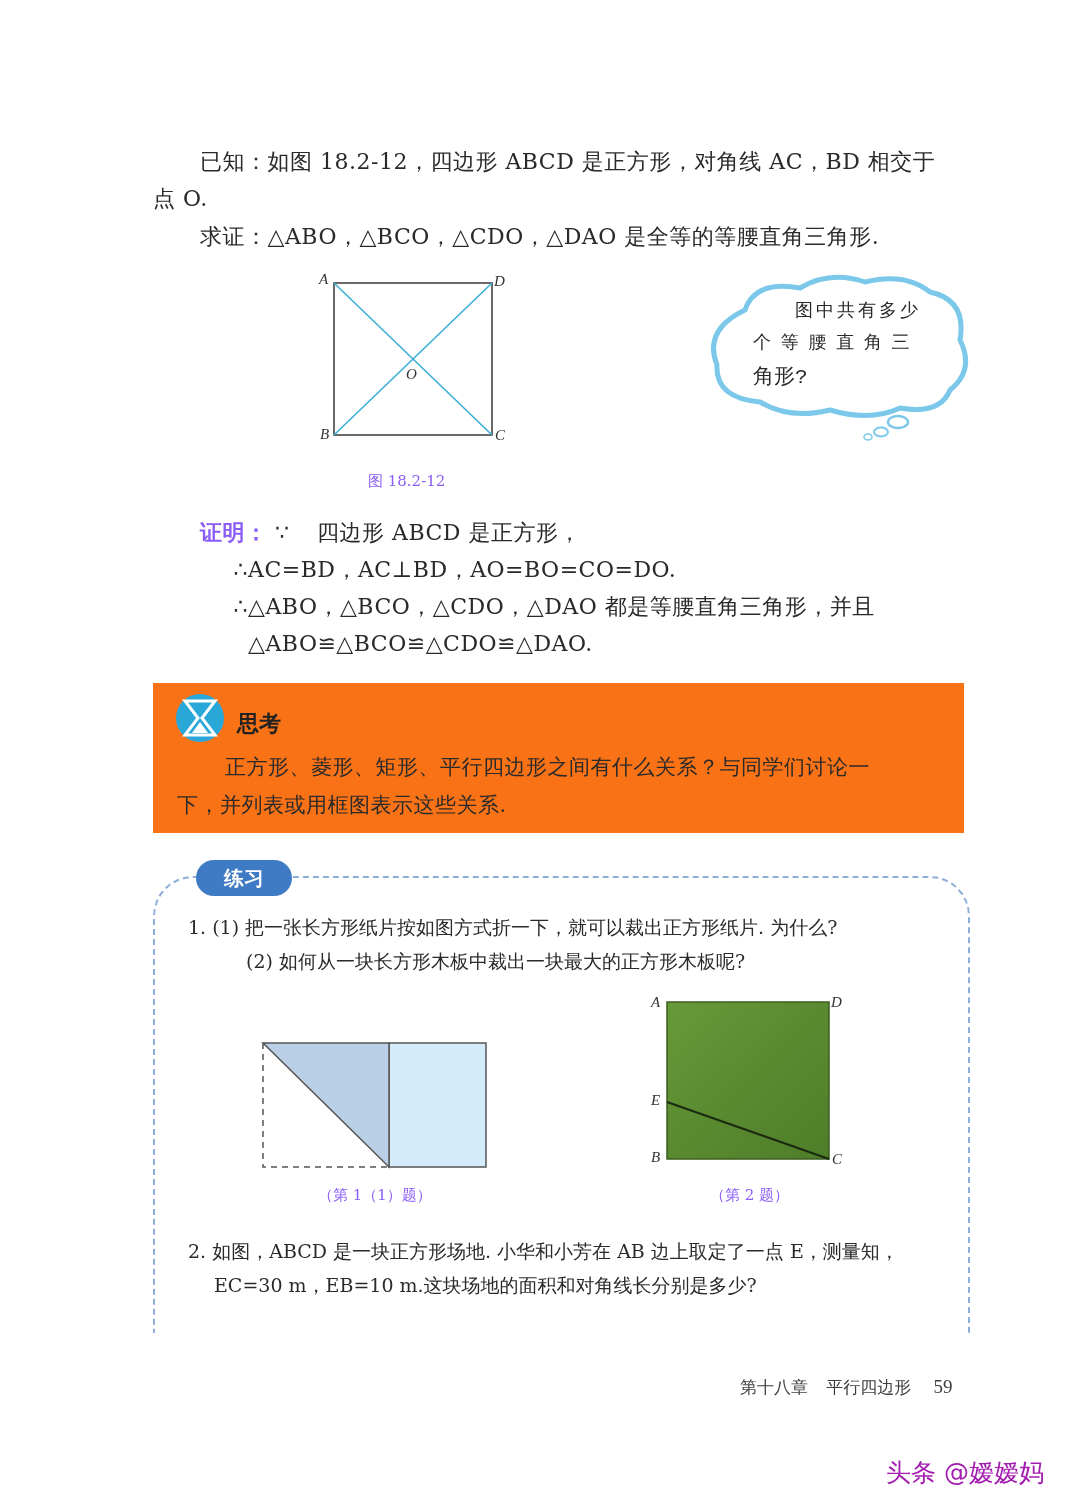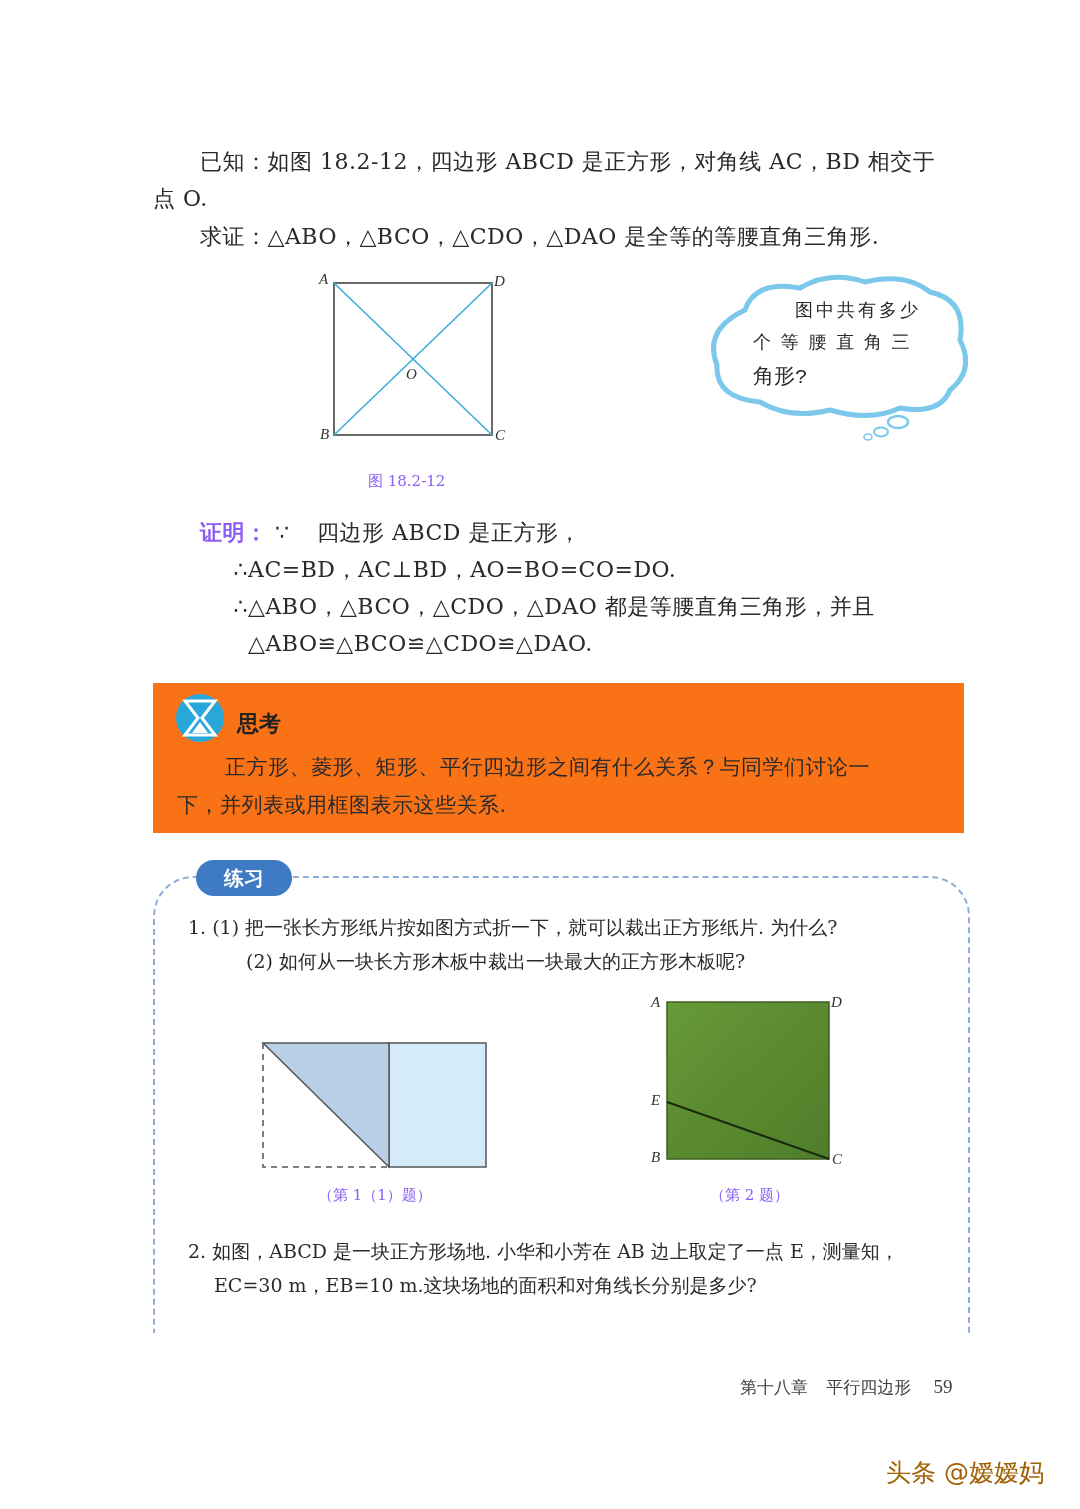--- a/index.html
+++ b/index.html
@@ -24,21 +24,21 @@
     border: 2px dashed #8eaed9; border-bottom: none; border-radius: 40px 40px 0 0;
   }
   .ex-badge {
     left: 196px; top: 860px; width: 96px; height: 36px; border-radius: 18px;
     background: #3f7bc4; color: #fff; font-family: "DejaVu Sans", sans-serif;
     font-weight: bold; font-size: 20px; text-align: center; line-height: 36px;
   }
   .ex-text { font-size: 19px; line-height: 34px; }
   .footer { font-family: Liberation Serif, serif; font-size: 17px; color: #404040; }
   .watermark {
-    font-family: "DejaVu Sans", sans-serif; font-size: 25px; color: #a16207;
+    font-family: "DejaVu Sans", sans-serif; font-size: 25px; color: #a21caf;
     text-shadow: 1px 1px 0 #fff, -1px -1px 0 #fff;
   }
 </style>
 </head>
 <body>
 
 <div class="abs para" style="left:200px; top:143px;">已知：如图 18.2-12，四边形 ABCD 是正方形，对角线 AC，BD 相交于</div>
 <div class="abs para" style="left:153px; top:180px;">点 O.</div>
 <div class="abs para" style="left:200px; top:218px;">求证：△ABO，△BCO，△CDO，△DAO 是全等的等腰直角三角形.</div>
 

